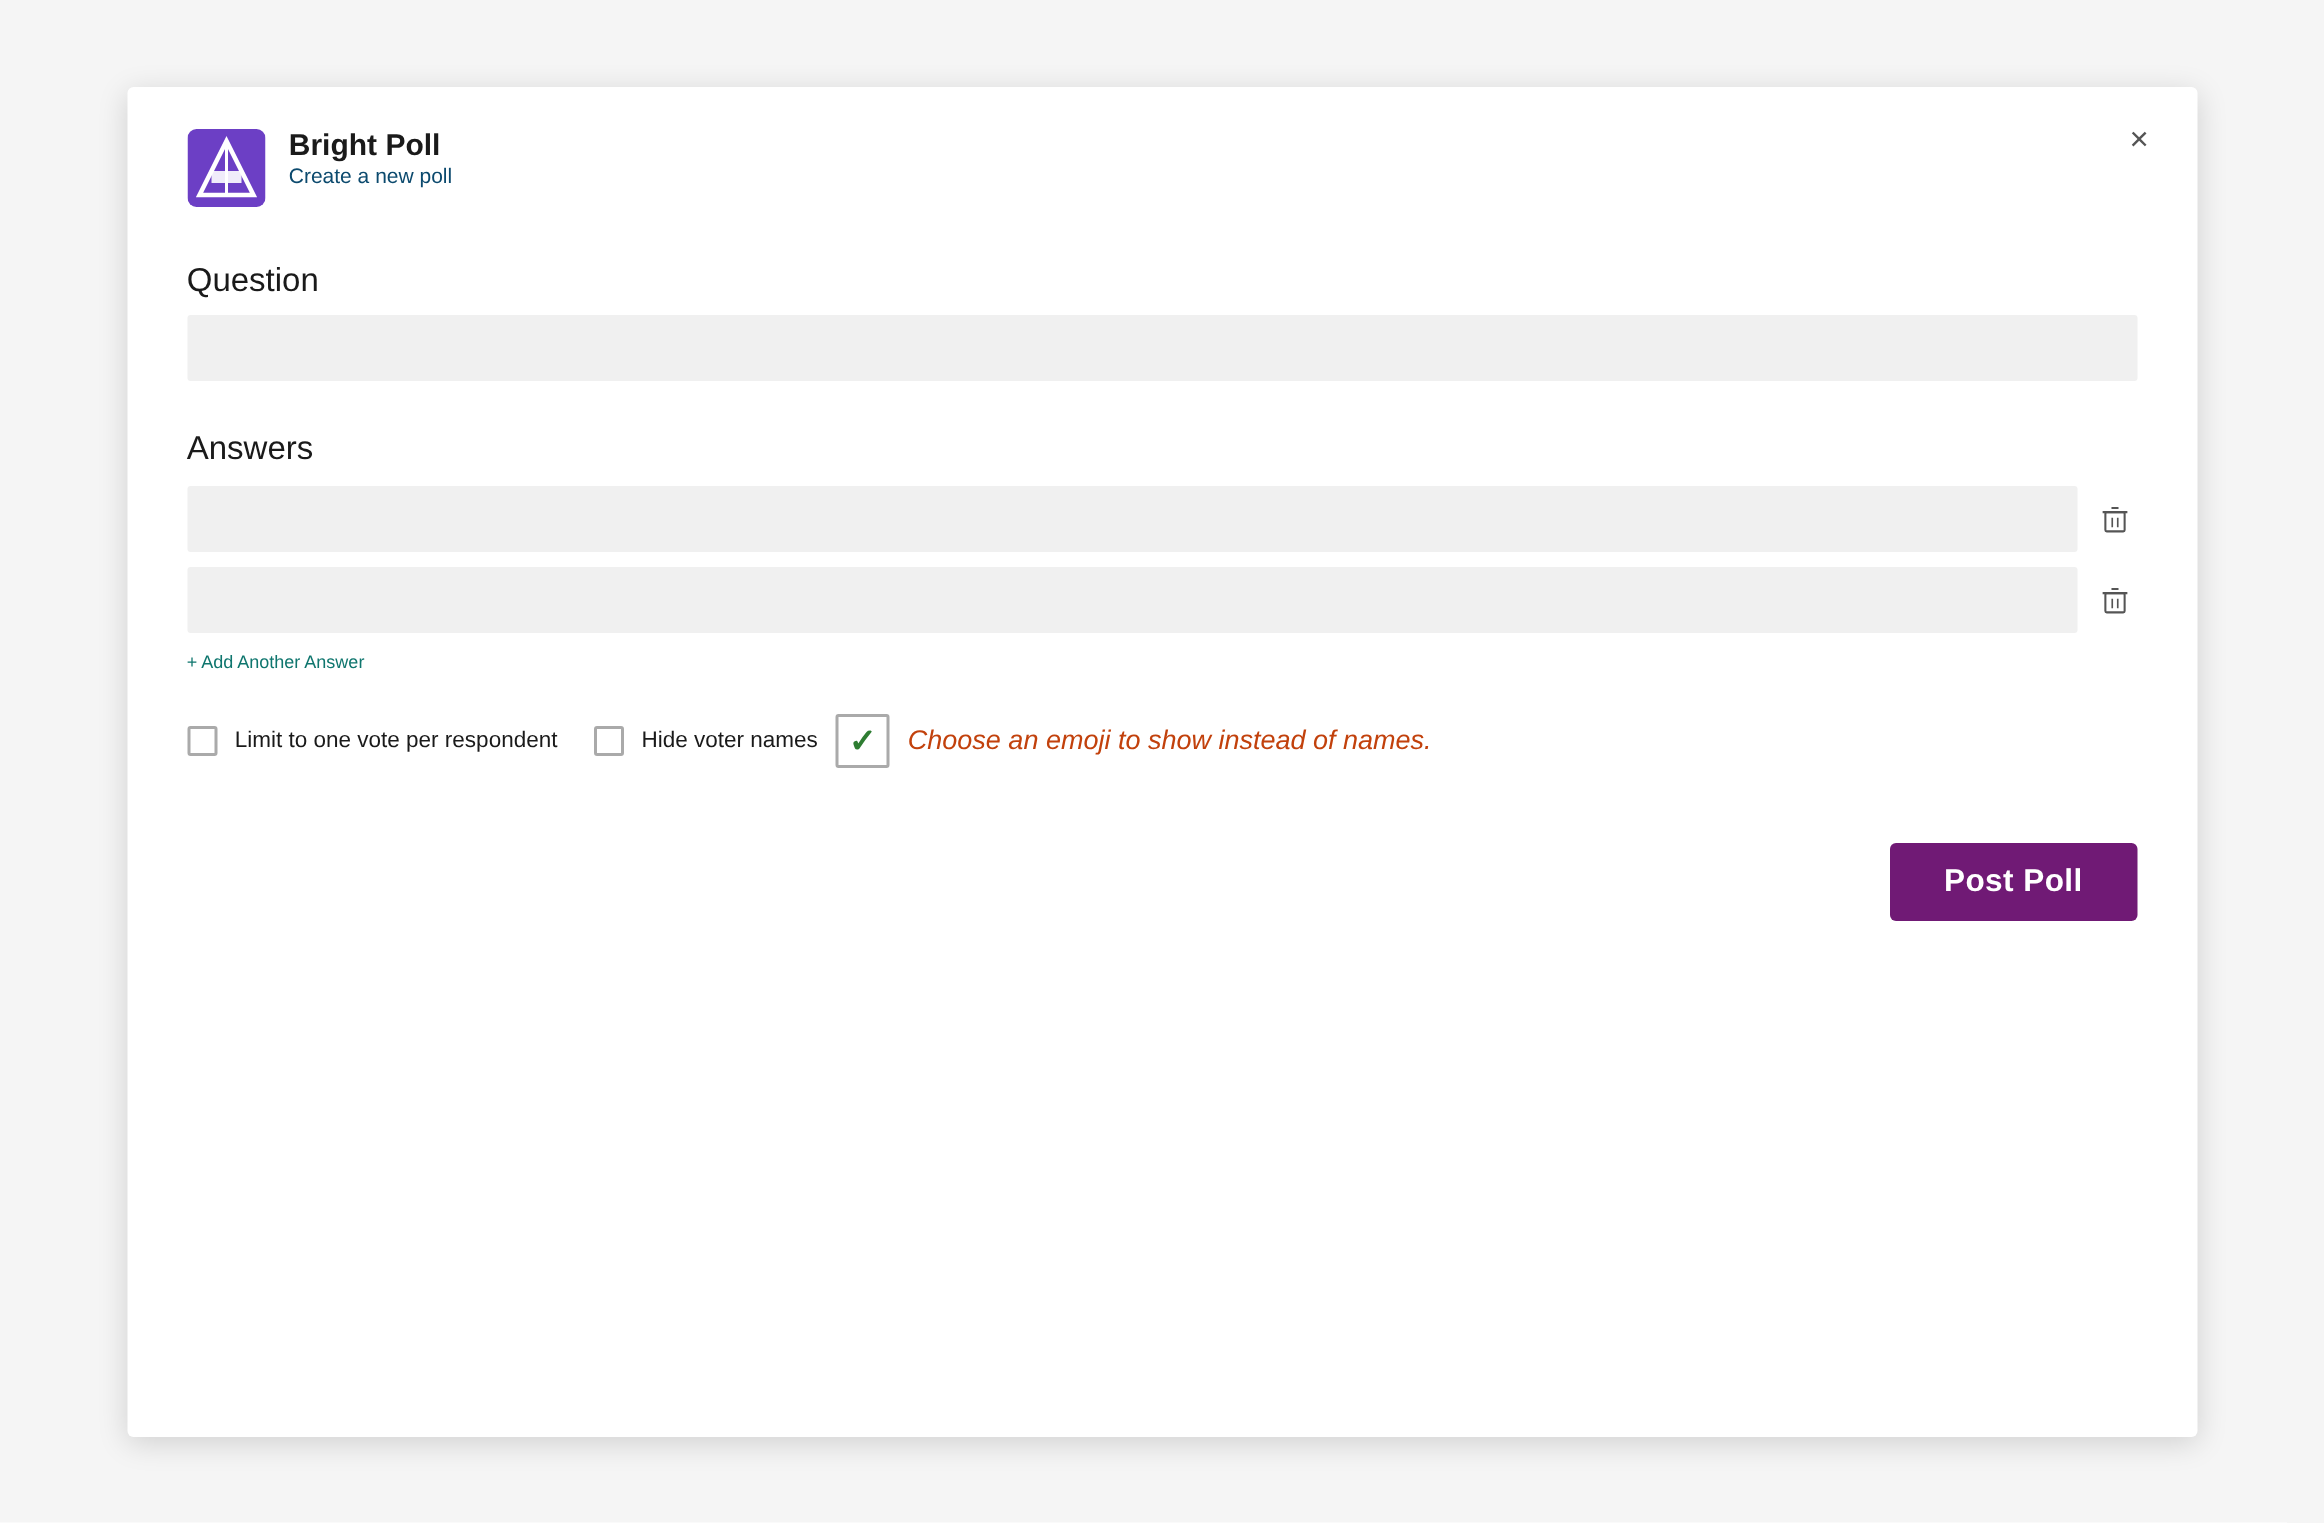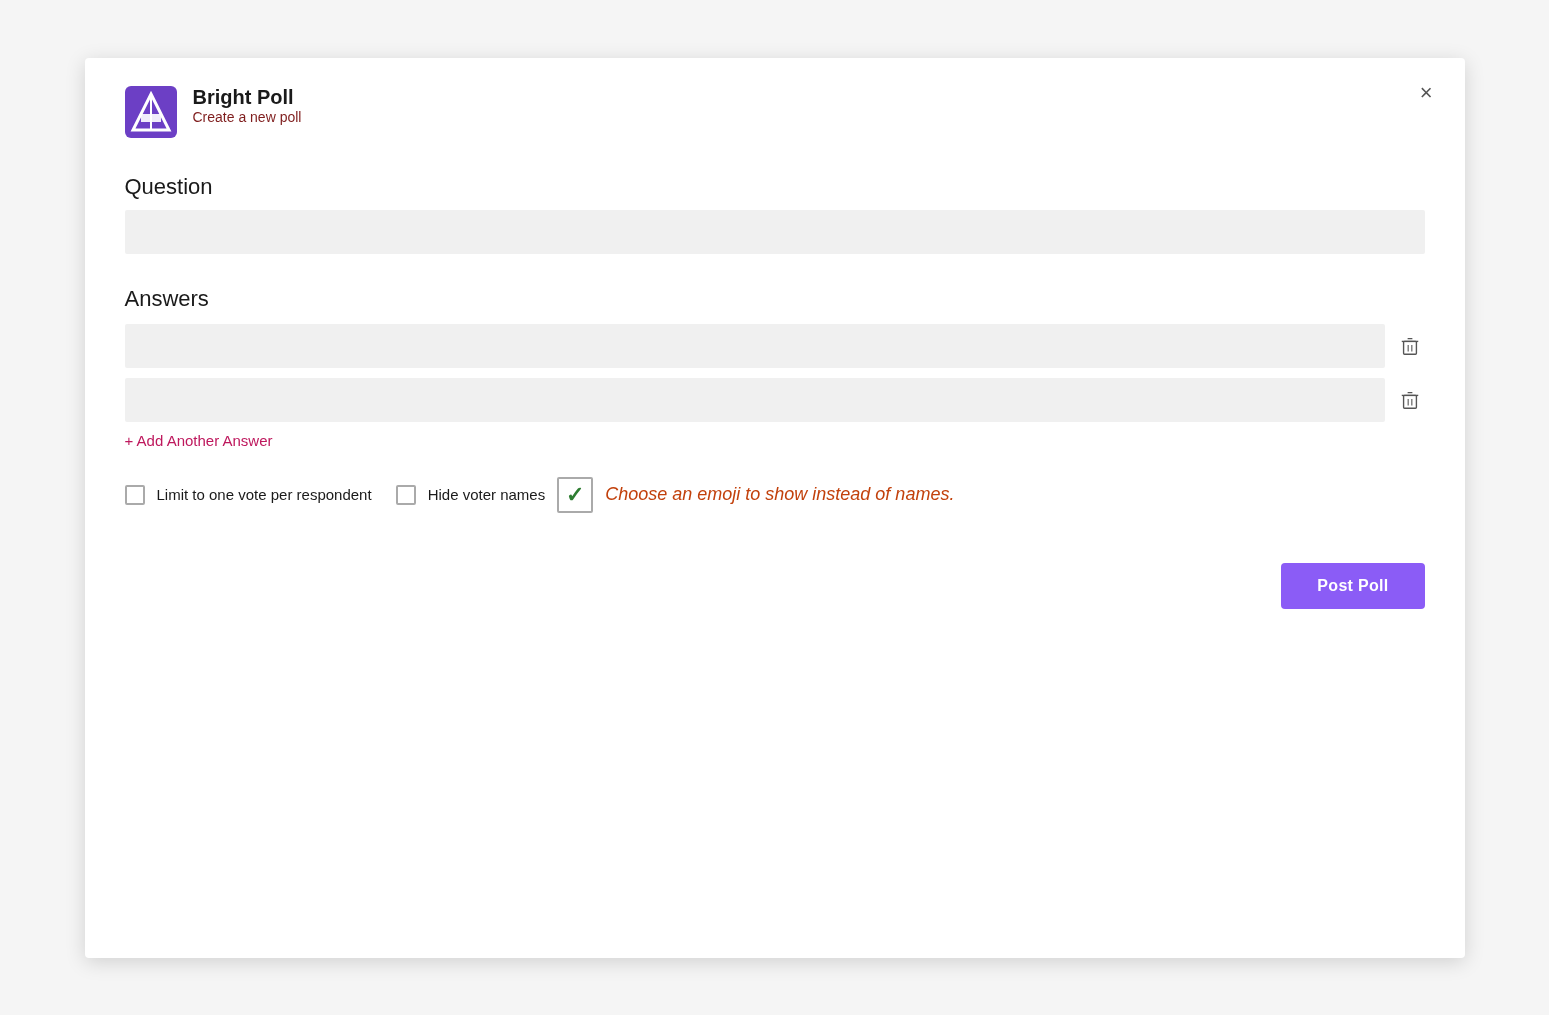--- a/index.html
+++ b/index.html
@@ -46,21 +46,21 @@
     }
 
     .app-name {
       font-size: 20px;
       font-weight: 700;
       color: #1a1a1a;
     }
 
     .app-subtitle {
       font-size: 14px;
-      color: #7f1d1d;
+      color: #0c4a6e;
     }
 
     .close-button {
       position: absolute;
       top: 20px;
       right: 24px;
       background: none;
       border: none;
       font-size: 22px;
       color: #555;
@@ -177,22 +177,22 @@
       align-items: center;
       justify-content: center;
     }
 
     .trash-icon {
       width: 22px;
       height: 22px;
     }
 
     .add-answer-link {
-      color: #be185d;
-      font-size: 15px;
+      color: #0f766e;
+      font-size: 12px;
       font-weight: 500;
       cursor: pointer;
       text-decoration: none;
       display: inline-block;
       margin-bottom: 28px;
     }
 
     .checkbox-group {
       display: flex;
       flex-direction: row;
@@ -250,26 +250,26 @@
       color: #c2410c;
     }
 
     .footer {
       display: flex;
       justify-content: flex-end;
       padding-top: 10px;
     }
 
     .post-poll-btn {
-      background: #8b5cf6;
+      background: #701a75;
       color: white;
       border: none;
       border-radius: 4px;
       padding: 14px 36px;
-      font-size: 16px;
+      font-size: 21px;
       font-weight: 600;
       cursor: pointer;
       letter-spacing: 0.3px;
     }
 
     .question-section {
       margin-bottom: 4px;
     }
   </style>
 </head>

